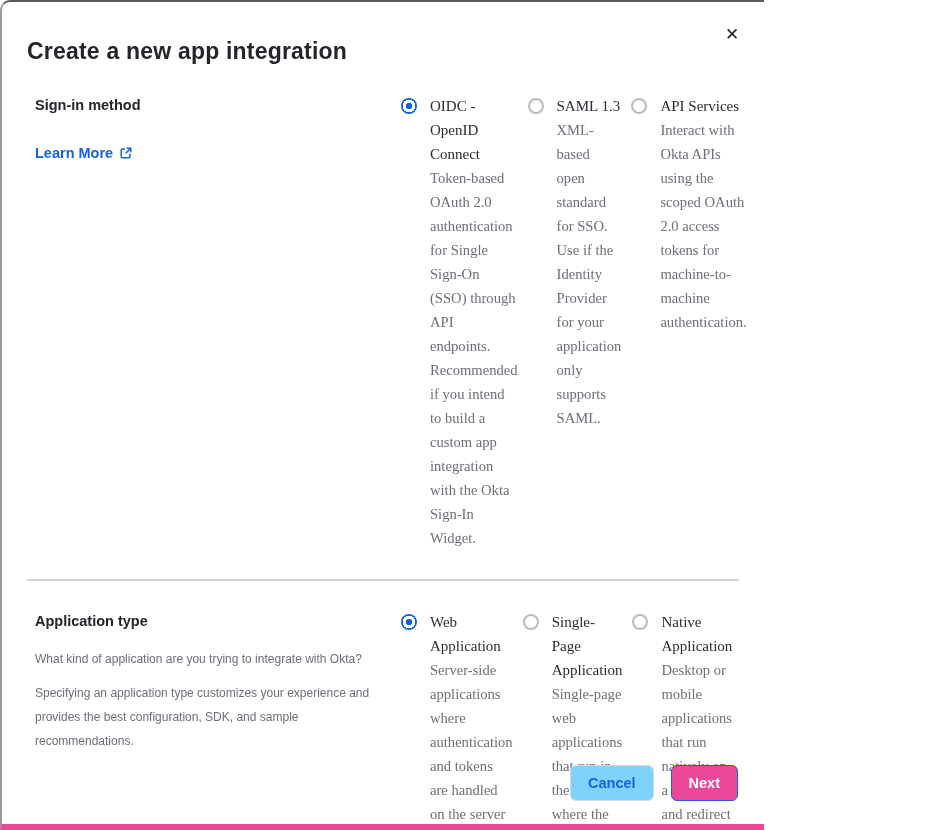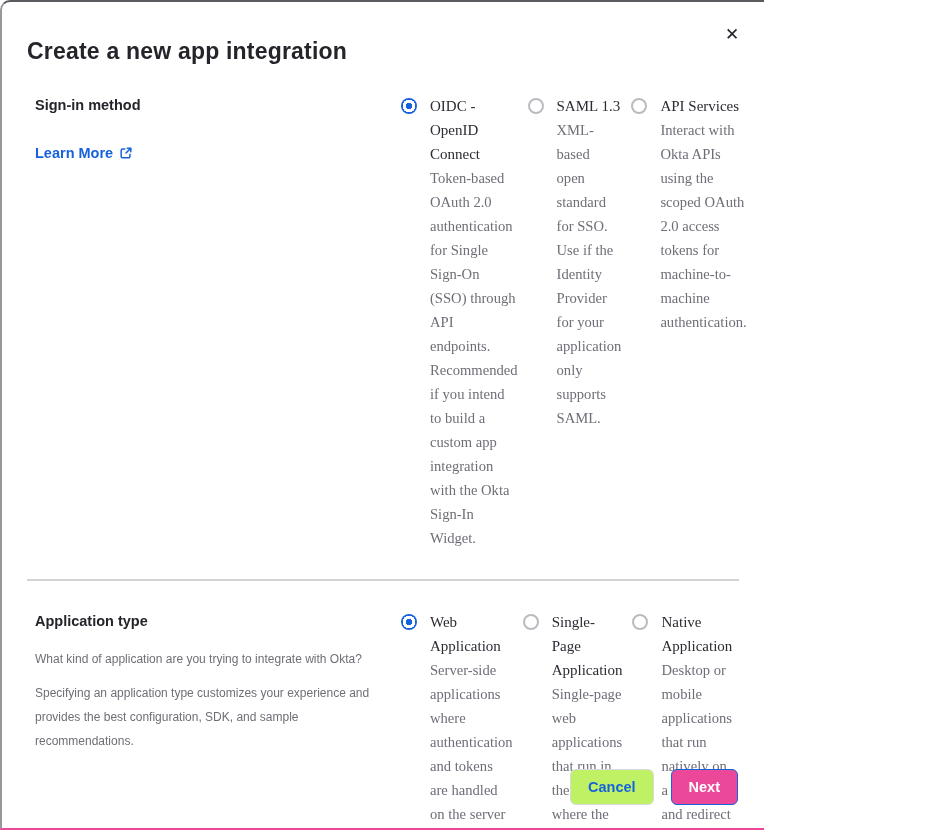--- a/index.html
+++ b/index.html
@@ -3,21 +3,21 @@
 <meta charset="utf-8">
 <style>
   * { margin: 0; padding: 0; box-sizing: border-box; }
   html, body { width: 950px; height: 830px; background: #ffffff; overflow: hidden; }
   body { font-family: "Liberation Sans", sans-serif; color: #24242b; }
 
   .modal {
     width: 764px; height: 830px;
     background: #ffffff;
     border-top: 2px solid #5a5a5f;
-    border-bottom: 2px solid #ec4899;
+    border-bottom: 6px solid #ec4899;
     border-left: 2px solid #97979d;
     border-top-left-radius: 10px;
     position: relative;
   }
 
   .modal-header { padding: 36px 28px 0 25px; position: relative; }
   .modal-title { font-size: 23px; font-weight: 700; color: #24242b; letter-spacing: 0.2px; }
   .close-btn {
     position: absolute; top: 20px; right: 20px;
     width: 24px; height: 24px; line-height: 22px;
@@ -56,21 +56,21 @@
 
   .modal-footer {
     position: absolute; right: 26px; bottom: 23px;
     display: flex; gap: 17px; align-items: center;
   }
   .btn {
     height: 36px; padding: 0 17px; border-radius: 6px;
     font-family: "Liberation Sans", sans-serif;
     font-size: 14.5px; font-weight: 700; cursor: pointer;
   }
-  .btn-secondary { background: #bef264; border: 1px solid #dadade; color: #1662dd; }
+  .btn-secondary { background: #7dd3fc; border: 1px solid #dadade; color: #1662dd; }
   .btn-primary { background: #ec4899; border: 1px solid #1662dd; color: #ffffff; }
 </style>
 </head>
 <body>
 
 <div class="modal">
 
   <div class="modal-header">
     <h1 class="modal-title">Create a new app integration</h1>
     <button class="close-btn">✕</button>

